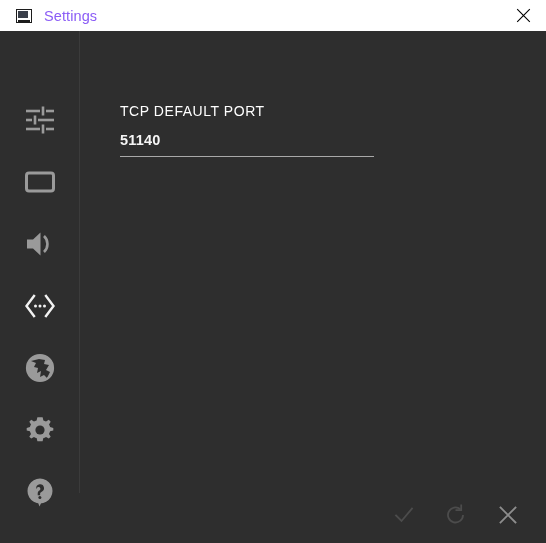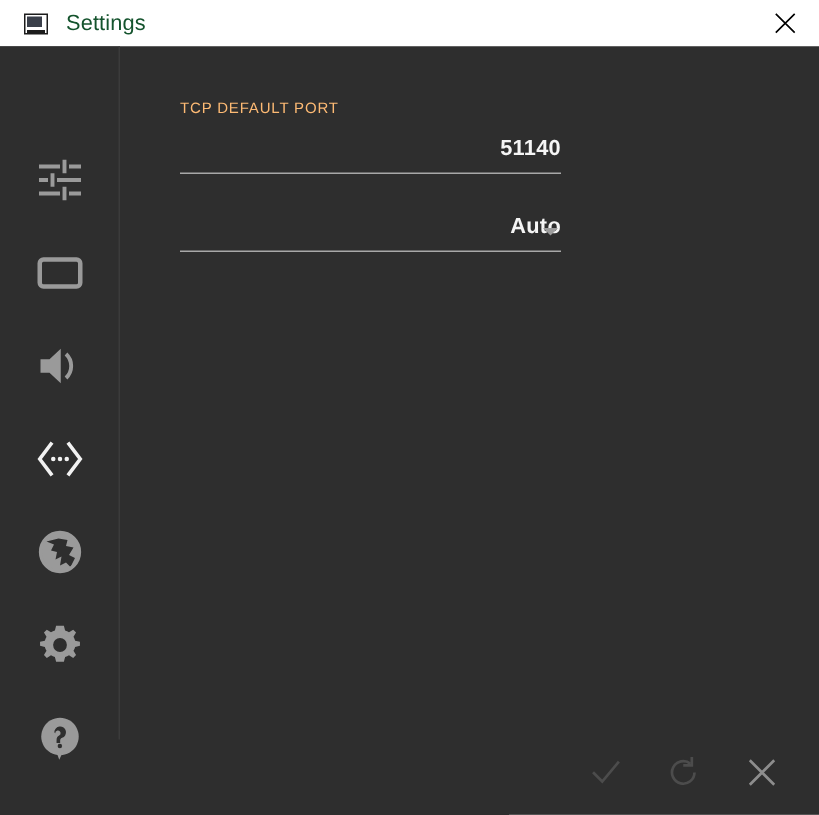--- a/index.html
+++ b/index.html
@@ -58,21 +58,21 @@
     position: absolute;
     left: 1px;
     bottom: 0px;
     right: 1px;
     height: 2px;
     background: #1c1c1c;
   }
   .titlebar-title {
     margin-left: 12px;
     font-size: 14.5px;
-    color: #14532d;
+    color: #8b5cf6;
     letter-spacing: 0.1px;
     white-space: nowrap;
   }
   .titlebar-close {
     position: absolute;
     right: 0;
     top: 0;
     width: 46px;
     height: 31px;
     display: flex;
@@ -127,40 +127,40 @@
     position: relative;
     padding: 36px 0 0 40px;
     box-sizing: border-box;
     min-width: 0;
   }
   .field {
     width: 254px;
   }
   .field + .field { margin-top: 27px; }
   .field-label {
-    font-size: 10px;
-    color: #fdba74;
+    font-size: 14px;
+    color: #ffffff;
     letter-spacing: 0.55px;
     text-transform: uppercase;
     margin-bottom: 13px;
     white-space: nowrap;
+    margin-top: 36px;
   }
   .field-control {
     position: relative;
     border-bottom: 1px solid #a8a8a8;
     padding-bottom: 7px;
   }
   .field-value {
     font-size: 14.5px;
     color: #f5f5f5;
     font-weight: bold;
     letter-spacing: 0.2px;
     line-height: 17px;
     white-space: nowrap;
-    text-align: right;
   }
   .select-arrow {
     position: absolute;
     right: 2px;
     bottom: 10px;
     width: 0;
     height: 0;
     border-left: 5px solid transparent;
     border-right: 5px solid transparent;
     border-top: 5px solid #9c9c9c;
@@ -301,24 +301,20 @@
     <div class="content">
 
       <div class="field">
         <div class="field-label">TCP DEFAULT PORT</div>
         <div class="field-control">
           <div class="field-value">51140</div>
         </div>
       </div>
 
       <div class="field">
-        <div class="field-control">
-          <div class="field-value">Auto</div>
-          <span class="select-arrow"></span>
-        </div>
       </div>
 
     </div>
   </div>
 
   <div class="footer">
 
     <div class="footer-btn disabled">
       <span class="ico">
         <svg width="22" height="22" viewBox="0 0 22 22">

